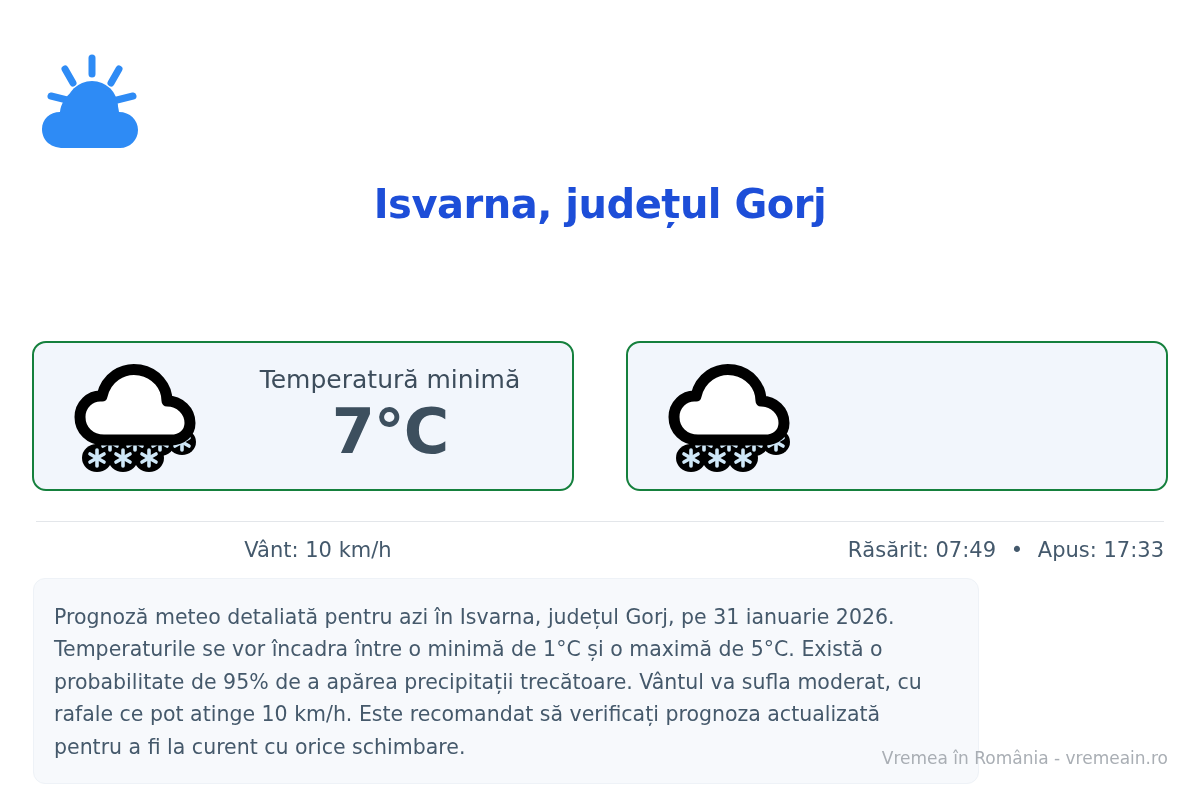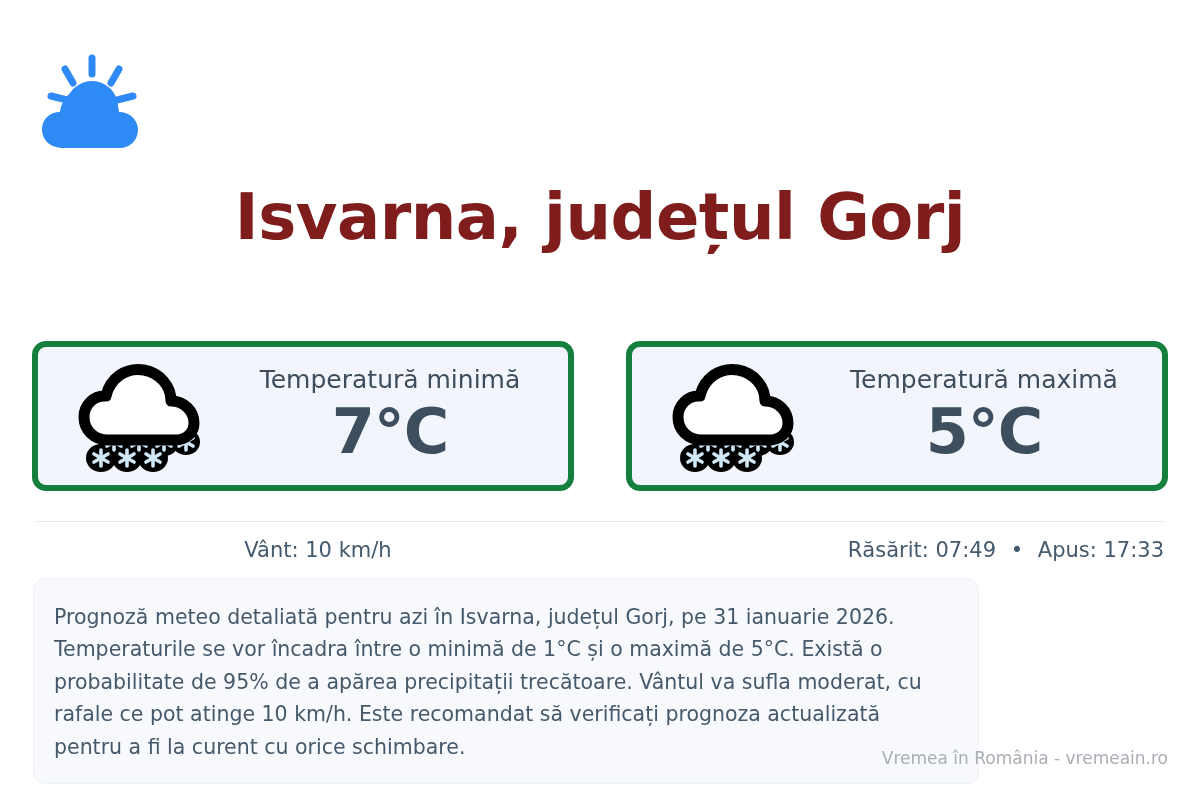--- a/index.html
+++ b/index.html
@@ -45,23 +45,23 @@
 
   
   .title-block {
     position: absolute;
     left: 0;
     top: 182px;
     width: 1200px;
     text-align: center;
   }
   .page-title {
-    font-size: 64px;
+    font-size: 40px;
     font-weight: 700;
-    color: #7f1d1d;
+    color: #1d4ed8;
     letter-spacing: -0.5px;
     line-height: 1.12;
   }
   .page-subtitle {
     margin-top: 18px;
     font-size: 30px;
     font-weight: 400;
     color: #3f566b;
   }
 
@@ -72,21 +72,21 @@
     top: 341px;
     width: 1136px;
     display: flex;
     justify-content: space-between;
     gap: 52px;
   }
   .temp-card {
     flex: 1 1 0;
     height: 150px;
     background: #f2f6fc;
-    border: 6px solid #15803d;
+    border: 2px solid #15803d;
     border-radius: 14px;
     display: flex;
     align-items: center;
     padding: 0 22px 0 34px;
     gap: 26px;
   }
   .card-icon {
     width: 136px;
     height: 116px;
     flex: 0 0 136px;
@@ -306,24 +306,20 @@
             <g transform="translate(81,100)">
               <line x1="0" y1="-8" x2="0" y2="8"></line>
                 <line x1="-7" y1="-4" x2="7" y2="4"></line>
                 <line x1="-7" y1="4" x2="7" y2="-4"></line>
             </g>
           </g>
           <path d="M36 82 C22 82 12 72 12 59 C12 47 22 37 34 38 C38 20 54 9 72 12
                    C88 15 99 28 99 43 C112 43 122 53 122 65 C122 75 114 82 103 82 Z" fill="#ffffff" stroke="#000000" stroke-width="11" stroke-linejoin="round"></path>
         </svg>
       </span>
-      <div class="card-text">
-        <div class="card-label">Temperatură maximă</div>
-        <div class="card-value">5°C</div>
-      </div>
     </div>
 
   </div>
 
   <div class="divider"></div>
 
   <div class="stats">
     <div class="stat-center">Vânt: 10 km/h</div>
     <div class="stat-right">
       <span>Răsărit: 07:49</span>

